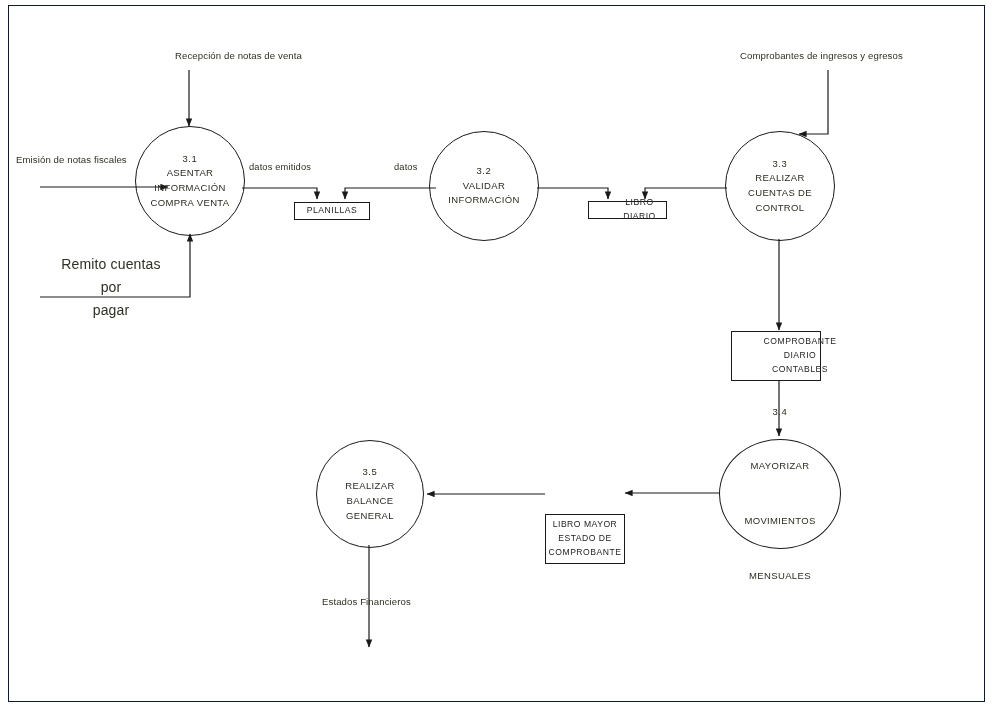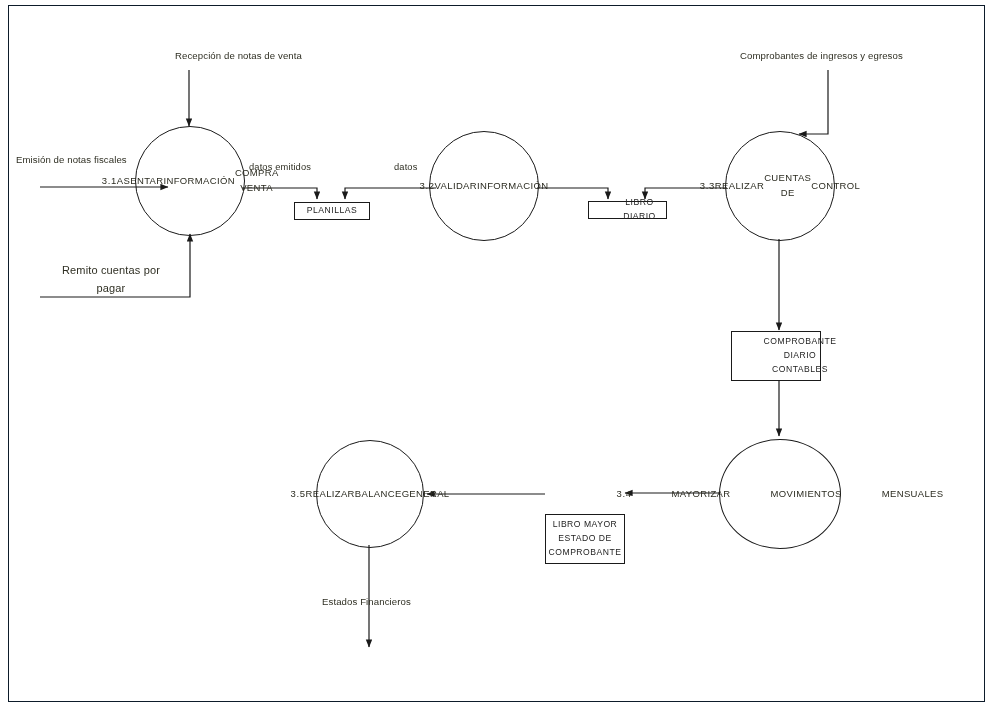--- a/index.html
+++ b/index.html
@@ -36,21 +36,21 @@
     top: 0;
     width: 994px;
     height: 709px;
   }
   .proc {
     position: absolute;
     border: 1px solid #1a1a1a;
     border-radius: 50%;
     background: transparent;
     display: flex;
-    flex-direction: row;
+    flex-direction: column;
     align-items: center;
     justify-content: center;
     text-align: center;
     line-height: 1.55;
     font-size: 9.5px;
     letter-spacing: .35px;
     color: #2b2b20;
   }
   .proc .pnum {
     font-size: 9.5px;
@@ -195,21 +195,21 @@
     <div>ESTADO DE</div>
     <div>COMPROBANTE</div>
   </div>
 
   <div class="ext" style="left:131px; top:50px;margin-left:44px;"><span>Recepción de notas de venta</span></div>
 
   <div class="ext" style="left:740px; top:50px;"><span>Comprobantes de ingresos y egresos</span></div>
 
   <div class="ext clip-left" style="left:16px; top:154px; width:159px;"><span>Emisión de notas fiscales</span></div>
 
-  <div class="flowlabel ctr" style="left:51px; top:261px; width:120px; font-size:11px;text-align:center;">
+  <div class="flowlabel ctr" style="left:51px; top:253px; width:120px; font-size:14px;text-align:center;">
     <div>Remito cuentas por</div>
     <div>pagar</div>
   </div>
 
   <div class="flowlabel" style="left:249px; top:162px;"><span>datos emitidos</span></div>
 
   <div class="flowlabel" style="left:394px; top:162px;"><span>datos</span></div>
 
   <div class="ext" style="left:322px; top:596px;"><span>Estados Financieros</span></div>
 

